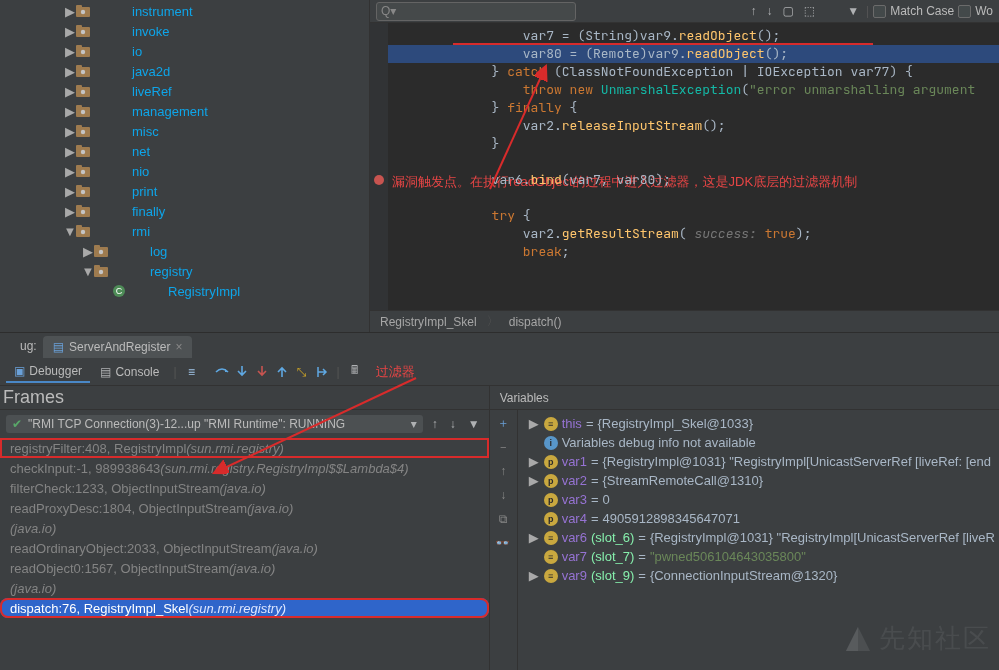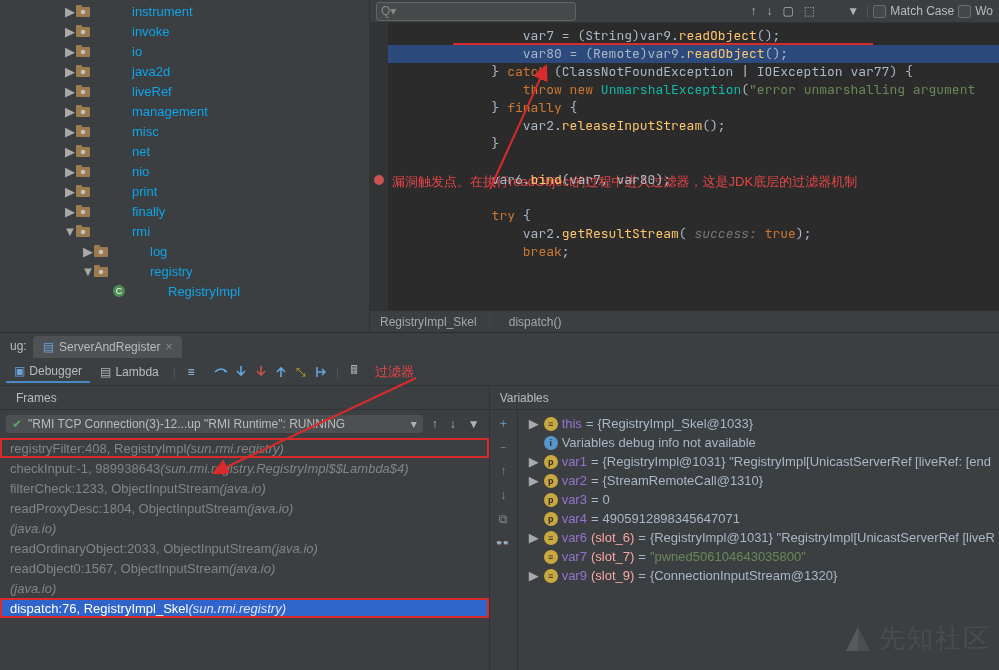--- a/index.html
+++ b/index.html
@@ -149,21 +149,21 @@
   }
   .breadcrumb-sep { color:#555; }
 
   
   .debug-tabbar {
     height: 26px;
     background: #3c3f41;
     border-top: 1px solid #2d2d2d;
     display: flex;
     align-items: flex-end;
-    padding-left: 6px;
+    padding-left: 16px;
     font-size: 12px;
   }
   .debug-tabbar .lbl { color:#bbbbbb; padding: 0 6px 5px 4px; }
   .run-tab {
     background: #4e5254;
     border-top-left-radius: 4px;
     border-top-right-radius: 4px;
     padding: 4px 10px;
     display:flex;
     align-items:center;
@@ -204,22 +204,22 @@
     display:flex;
     flex-direction:column;
     border-right:1px solid #323232;
   }
   .frames-head {
     height: 24px;
     background: #3c3f41;
     border-bottom:1px solid #323232;
     display:flex;
     align-items:center;
-    padding:0 16px;
-    font-size:12px;
+    padding:0 3px;
+    font-size:18px;
     color:#bbbbbb;
   }
   .thread-row {
     height: 28px;
     display:flex;
     align-items:center;
     padding: 0 6px;
     gap:6px;
   }
   .thread-chip {
@@ -302,21 +302,21 @@
     width:14px;height:14px;border-radius:50%;
     display:inline-flex;align-items:center;justify-content:center;
     font-size:9px;font-weight:bold;color:#2b2b2b;
   }
   .badge-y { background:#c9a83f; }
   .badge-b { background:#5896c9; }
   .var-name { color:#9673d3; }
   .var-eq { color:#a9b7c6; }
   .var-val { color:#a9b7c6; }
   .var-str { color:#6a8759; }
-  .var-mark { color:#fca5a5; }
+  .var-mark { color:#86efac; }
 
   .watermark {
     position:absolute;
     right:8px;
     bottom:14px;
     font-size:26px;
     color:#55585a;
     font-family:"Microsoft YaHei",sans-serif;
     letter-spacing:2px;
     display:flex;
@@ -591,21 +591,21 @@
   </div>
 </div>
 
 <div class="debug-subtab-row">
   <div class="subtab active">
     <span style="color:#6aa0d8">▣</span>
     <span>Debugger</span>
   </div>
   <div class="subtab">
     <span style="color:#afb1b3">▤</span>
-    <span>Lambda</span>
+    <span>Console</span>
   </div>
   <span style="color:#555;padding:0 4px">|</span>
   <span class="tb-icon">≡</span>
   <span class="toolbar-gap"></span>
   <span class="tb-icon">
       <svg width="16" height="16" viewBox="0 0 16 16">
         <path d="M2 8 Q8 2 14 8" stroke="#5fa8e2" stroke-width="1.6" fill="none"></path>
         <path d="M11 5 L14 8 L11 8 Z" fill="#5fa8e2"></path>
       </svg>
     </span>
@@ -673,21 +673,21 @@
           <span>readOrdinaryObject:2033, ObjectInputStream </span>
           <span class="pkg">(java.io)</span>
         </div>
         <div class="frame-item">
           <span>readObject0:1567, ObjectInputStream </span>
           <span class="pkg">(java.io)</span>
         </div>
         <div class="frame-item">
           <span class="pkg">(java.io)</span>
         </div>
-        <div class="frame-item selected" style="box-shadow: rgb(216, 43, 43) 0px 0px 0px 2px inset;">
+        <div class="frame-item selected" style="box-shadow: rgb(216, 43, 43) 0px 0px 0px 2px inset; border-radius: 8px;">
           <span>dispatch:76, RegistryImpl_Skel </span>
           <span class="pkg">(sun.rmi.registry)</span>
         </div>
         <div class="frame-item">
           <span> </span>
           <span class="pkg"></span>
         </div>
       </div>
   </div>
   <div class="vars-col">

